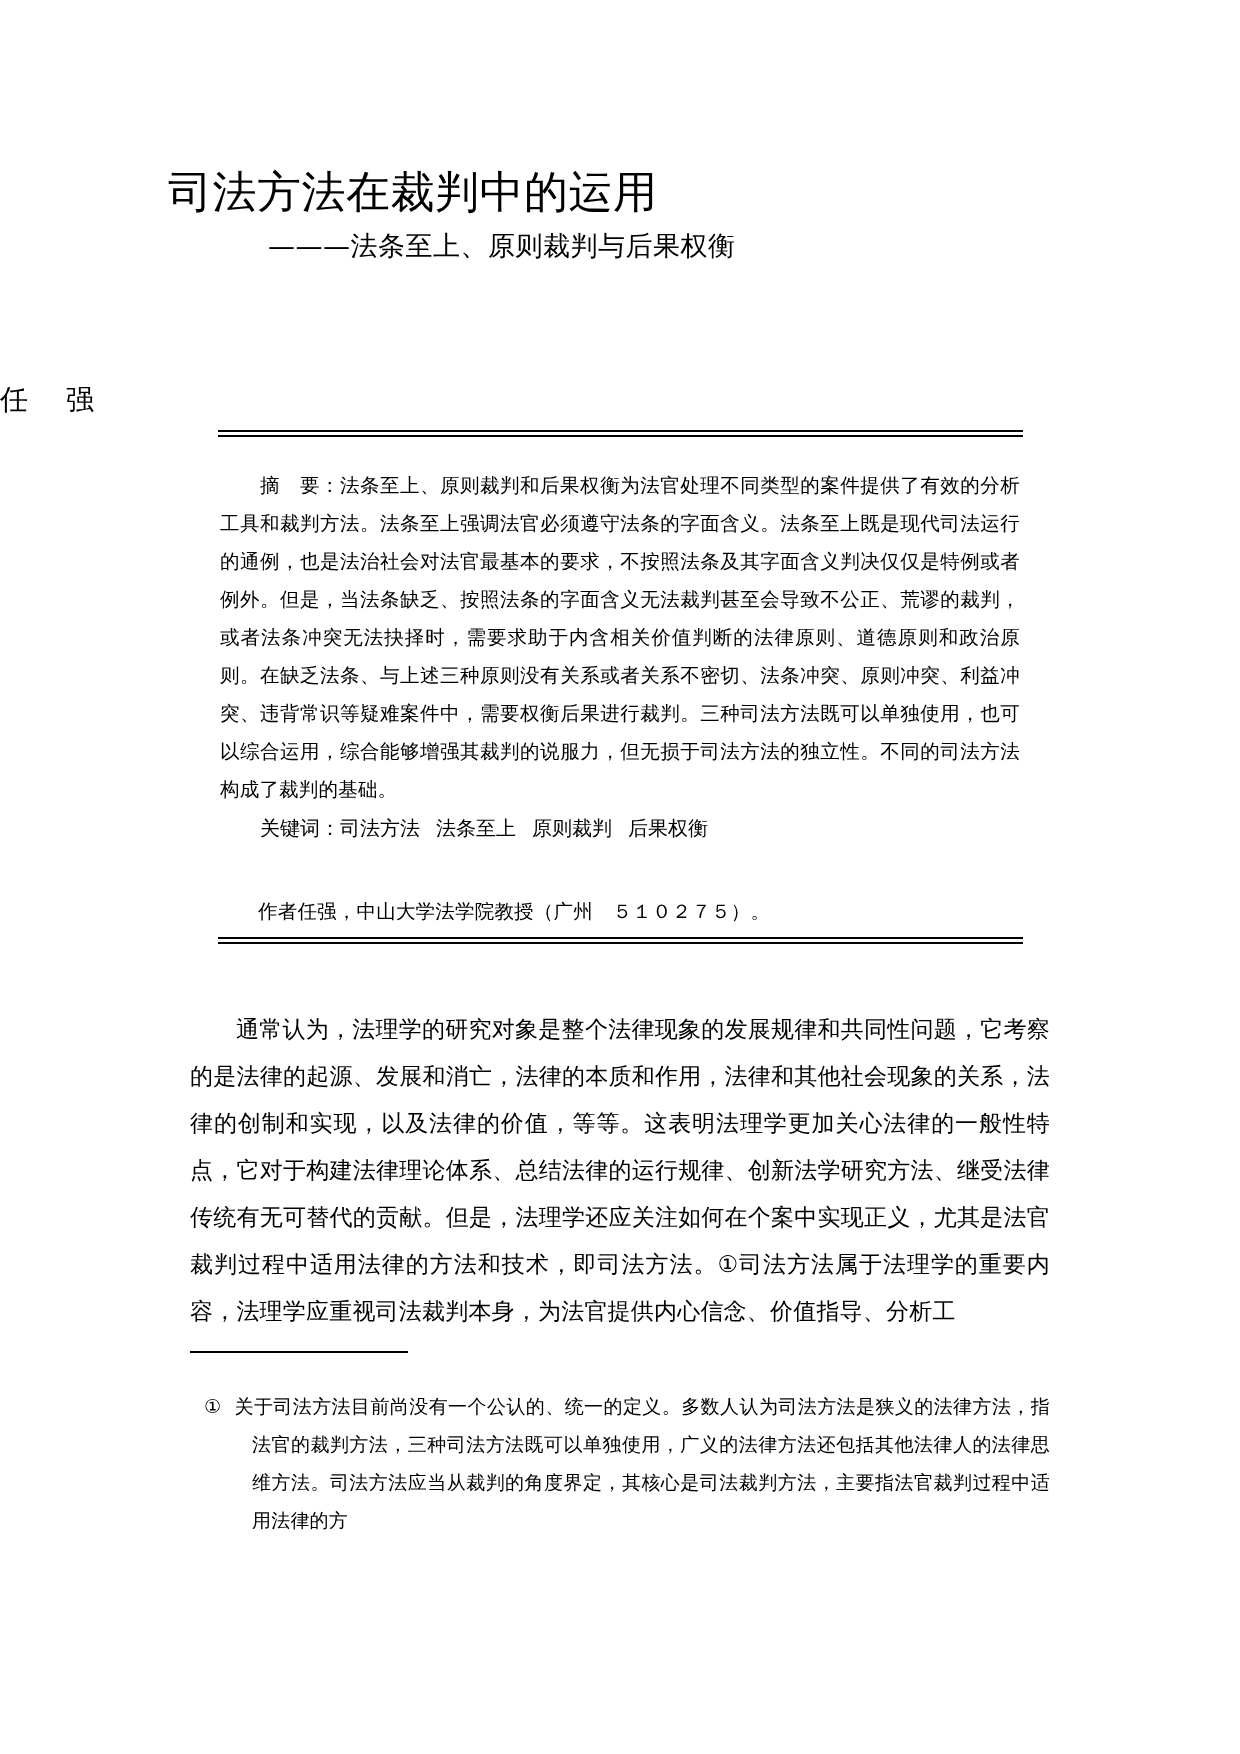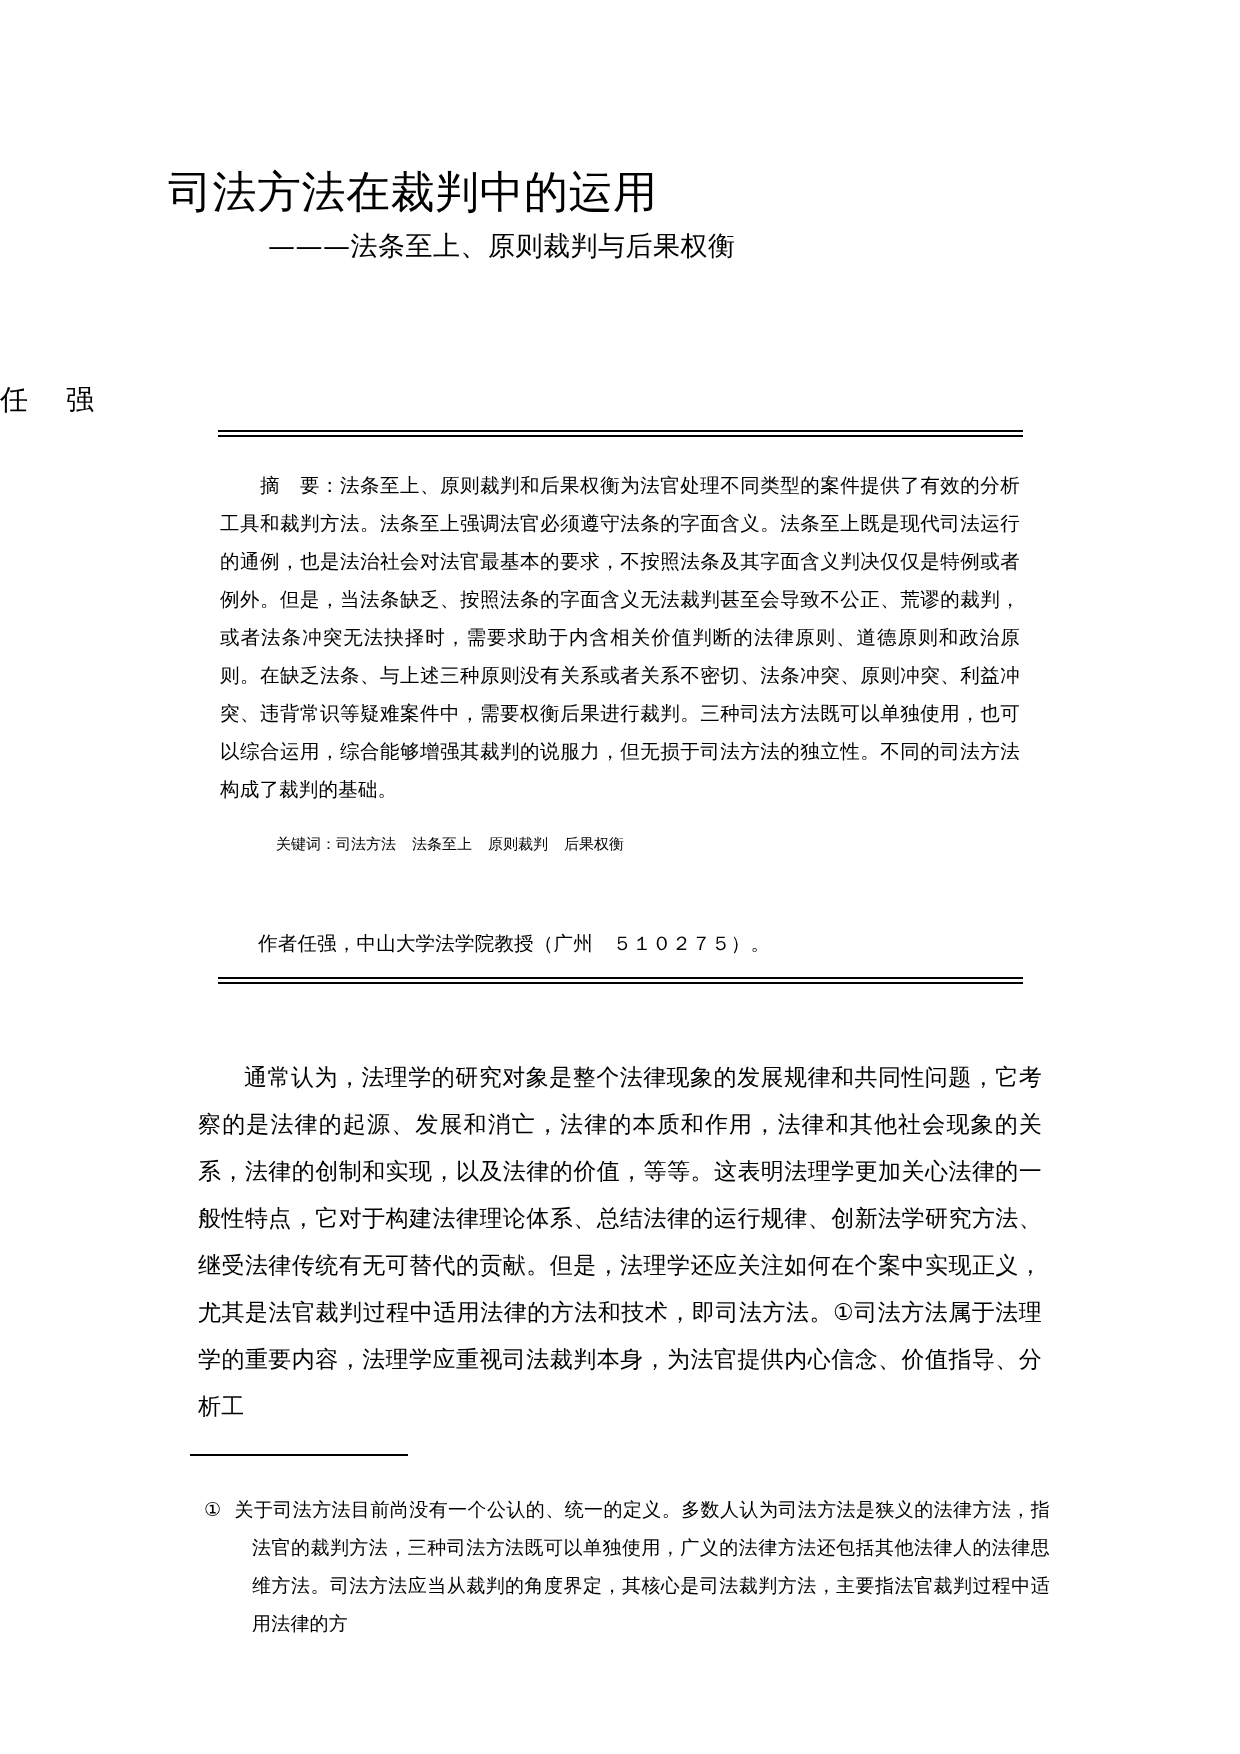--- a/index.html
+++ b/index.html
@@ -85,31 +85,31 @@
   .abstract-p {
     font-size: 19.5px;
     line-height: 38px;
     text-align: justify;
     text-justify: inter-ideograph;
     margin: 0;
     text-indent: 40px;
     letter-spacing: 0.2px;
   }
   .keywords-p {
-    font-size: 15px;
+    font-size: 20px;
     line-height: 38px;
-    margin: 16px;
+    margin: 0;
     text-indent: 40px;
   }
   .kw-sep {
     display: inline-block;
     width: 16px;
   }
   .affil-wrap {
-    margin: 16px auto;
+    margin: 0 auto;
     width: 800px;
     padding-top: 48px;
   }
   .affil-p {
     font-size: 19.5px;
     line-height: 34px;
     margin: 0;
     text-indent: 38px;
     letter-spacing: 0.2px;
   }
@@ -118,21 +118,21 @@
   .body-wrap {
     margin: 0 auto;
     width: 860px;
     padding-top: 62px;
   }
   .body-p {
     font-size: 23px;
     line-height: 47px;
     text-align: justify;
     text-justify: inter-ideograph;
-    margin: 8px;
+    margin: 0;
     text-indent: 46px;
     letter-spacing: 0.2px;
   }
 
   
   .footnote-wrap {
     margin: 0 auto;
     width: 860px;
     padding-top: 16px;
   }

